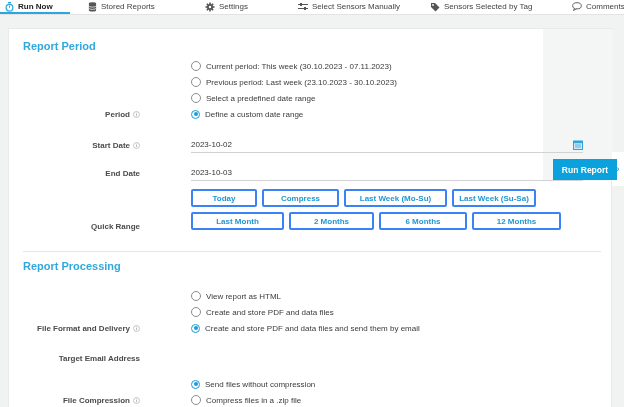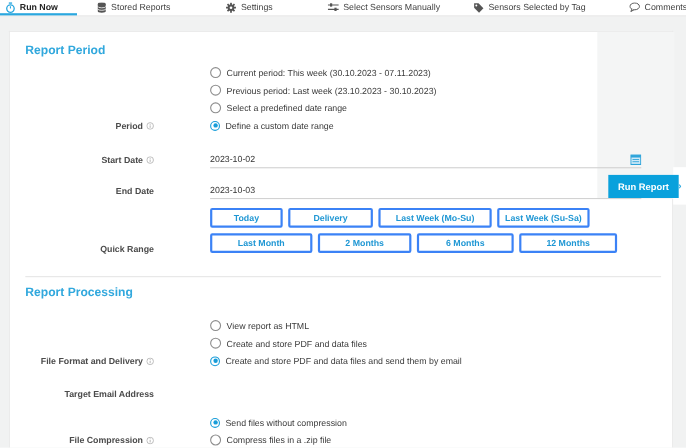--- a/index.html
+++ b/index.html
@@ -181,21 +181,21 @@
         </div>
       </div>
 
       <div class="row" style="margin-top:8px;">
         <div class="label-col" style="height:18px;">
           <span>Quick Range</span>
         </div>
         <div class="control-col">
           <div class="qr-row">
             <div class="qr-btn" style="width:66px;">Today</div>
-            <div class="qr-btn" style="width:77px;">Delivery</div>
+            <div class="qr-btn" style="width:77px;">Compress</div>
             <div class="qr-btn" style="width:103px;">Last Week (Mo-Su)</div>
             <div class="qr-btn" style="width:84px;">Last Week (Su-Sa)</div>
           </div>
           <div class="qr-row">
             <div class="qr-btn" style="width:93px;">Last Month</div>
             <div class="qr-btn" style="width:85px;">2 Months</div>
             <div class="qr-btn" style="width:88px;">6 Months</div>
             <div class="qr-btn" style="width:89px;">12 Months</div>
           </div>
         </div>

